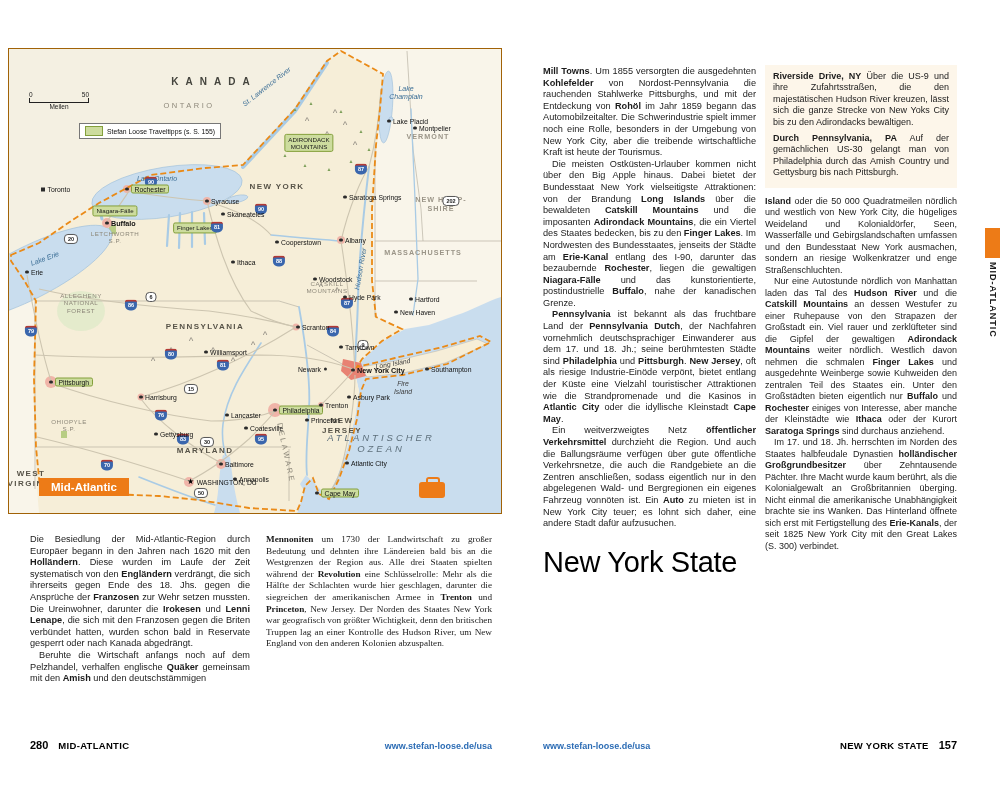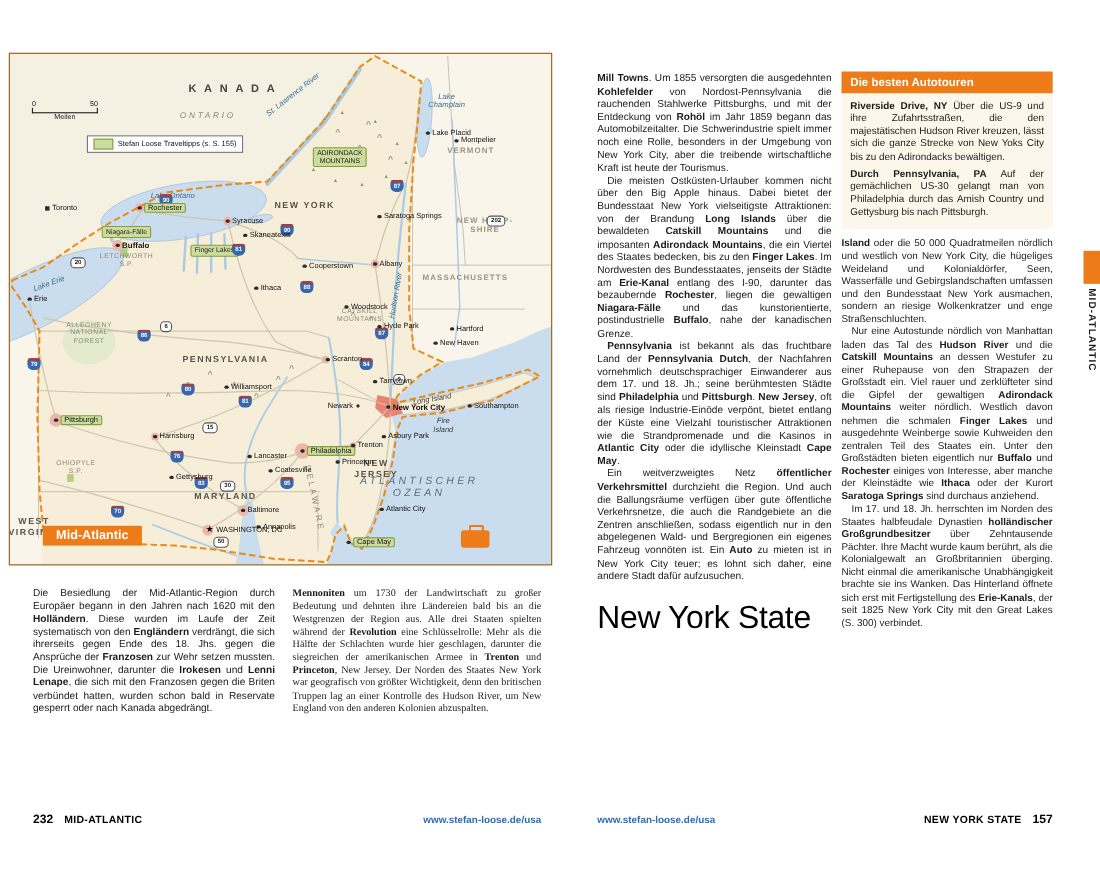--- a/index.html
+++ b/index.html
@@ -150,21 +150,21 @@
         <path d="M180,432 C200,422 224,404 240,390 C254,376 262,368 266,362 C282,358 298,356 312,356 C324,344 336,332 344,322"></path>
         <path d="M18,226 C24,260 32,300 42,332"></path>
         <path d="M346,326 C346,350 340,390 332,420 C328,432 322,442 318,446"></path>
         <path d="M132,350 C148,372 182,398 212,414"></path>
         <path d="M28,388 C70,398 120,412 180,432"></path>
       </g>
       <path d="M2,206 L30,194 L62,172 L90,154 L142,126 L196,119 L234,116 L286,60 L318,12 L332,2 L374,25 L371,60 L367,96 L363,160 L363,232 L367,268 L393,280 L373,292 L353,310 L348,318 L386,309 L430,299 L471,287 L482,293 L438,315 L394,326 L357,330 L352,342 L348,370 L340,402 L330,430 L320,450 L310,445 L304,429 L296,437 L292,453 L288,462 L240,459 L190,451 L150,447 L100,445 L60,443 L31,439 L27,398 L25,330 L27,252 L15,231 L2,212 Z" fill="none" stroke="#ea8a17" stroke-width="1.8" stroke-dasharray="6 3"></path>
     </svg>
     <div class="map-overlay" id="map-overlay">
         <div class="lbl country" style="left: 205px; top: 33px;">KANADA</div>
-        <div class="lbl province" style="left: 180px; top: 56px; font-style: italic;">ONTARIO</div>
+        <div class="lbl province" style="left: 180px; top: 56px;">ONTARIO</div>
         <div class="lbl water" style="left: 258px; top: 38px; transform: translate(-50%, -50%) rotate(-38deg);">St. Lawrence River</div>
         <div class="lbl state-out" style="left: 419px; top: 88px;">VERMONT</div>
         <div class="lbl state-out" style="left: 432px; top: 156px;">NEW HAMP-
 SHIRE</div>
         <div class="lbl state-out" style="left: 414px; top: 204px;">MASSACHUSETTS</div>
         <div class="lbl state" style="left: 268px; top: 138px;">NEW YORK</div>
         <div class="lbl state" style="left: 196px; top: 278px;">PENNSYLVANIA</div>
         <div class="lbl state" style="left: 333px; top: 377px;">NEW
 JERSEY</div>
         <div class="lbl state" style="left: 196px; top: 402px;">MARYLAND</div>
@@ -397,44 +397,44 @@
     <div class="legend">
       <span class="legend-swatch"></span>
       <span class="legend-text">Stefan Loose Traveltipps (s. S. 155)</span>
     </div>
     <div class="map-badge">Mid-Atlantic</div>
     <div class="suitcase"></div>
   </div>
 
   <div class="textcol col-l1">
       <p>Die Besiedlung der Mid-Atlantic-Region durch Europäer begann in den Jahren nach 1620 mit den <b>Holländern</b>. Diese wurden im Laufe der Zeit systematisch von den <b>Engländern</b> verdrängt, die sich ihrerseits gegen Ende des 18. Jhs. gegen die Ansprüche der <b>Franzosen</b> zur Wehr setzen mussten. Die Ureinwohner, darunter die <b>Irokesen</b> und <b>Lenni Lenape</b>, die sich mit den Franzosen gegen die Briten verbündet hatten, wurden schon bald in Reservate gesperrt oder nach Kanada abgedrängt.</p>
+      <p class="indent">Beruhte die Wirtschaft anfangs noch auf dem Pelzhandel, verhalfen englische <b>Quäker</b> gemeinsam mit den <b>Amish</b> und den deutschstämmigen</p>
     </div>
   <div class="textcol col-l2">
       <p><b>Mennoniten</b> um 1730 der Landwirtschaft zu großer Bedeutung und dehnten ihre Ländereien bald bis an die Westgrenzen der Region aus. Alle drei Staaten spielten während der <b>Revolution</b> eine Schlüsselrolle: Mehr als die Hälfte der Schlachten wurde hier geschlagen, darunter die siegreichen der amerikanischen Armee in <b>Trenton</b> und <b>Princeton</b>, New Jersey. Der Norden des Staates New York war geografisch von größter Wichtigkeit, denn den britischen Truppen lag an einer Kontrolle des Hudson River, um New England von den anderen Kolonien abzuspalten.</p>
     </div>
 
   <div class="footer f-left">
-    <span class="f-page">232</span>
+    <span class="f-page">280</span>
     <span class="f-sec">MID-ATLANTIC</span>
     <span class="f-url">www.stefan-loose.de/usa</span>
   </div>
 
   <div class="col-r1">
     <div class="textcol">
         <p><b>Mill Towns</b>. Um 1855 versorgten die ausgedehnten <b>Kohlefelder</b> von Nordost-Pennsylvania die rauchenden Stahlwerke Pittsburghs, und mit der Entdeckung von <b>Rohöl</b> im Jahr 1859 begann das Automobilzeitalter. Die Schwerindustrie spielt immer noch eine Rolle, besonders in der Umgebung von New York City, aber die treibende wirtschaftliche Kraft ist heute der Tourismus.</p>
         <p class="indent">Die meisten Ostküsten-Urlauber kommen nicht über den Big Apple hinaus. Dabei bietet der Bundesstaat New York vielseitigste Attraktionen: von der Brandung <b>Long Islands</b> über die bewaldeten <b>Catskill Mountains</b> und die imposanten <b>Adirondack Mountains</b>, die ein Viertel des Staates bedecken, bis zu den <b>Finger Lakes</b>. Im Nordwesten des Bundesstaates, jenseits der Städte am <b>Erie-Kanal</b> entlang des I-90, darunter das bezaubernde <b>Rochester</b>, liegen die gewaltigen <b>Niagara-Fälle</b> und das kunstorientierte, postindustrielle <b>Buffalo</b>, nahe der kanadischen Grenze.</p>
         <p class="indent"><b>Pennsylvania</b> ist bekannt als das fruchtbare Land der <b>Pennsylvania Dutch</b>, der Nachfahren vornehmlich deutschsprachiger Einwanderer aus dem 17. und 18. Jh.; seine berühmtesten Städte sind <b>Philadelphia</b> und <b>Pittsburgh</b>. <b>New Jersey</b>, oft als riesige Industrie-Einöde verpönt, bietet entlang der Küste eine Vielzahl touristischer Attraktionen wie die Strandpromenade und die Kasinos in <b>Atlantic City</b> oder die idyllische Kleinstadt <b>Cape May</b>.</p>
         <p class="indent">Ein weitverzweigtes Netz <b>öffentlicher Verkehrsmittel</b> durchzieht die Region. Und auch die Ballungsräume verfügen über gute öffentliche Verkehrsnetze, die auch die Randgebiete an die Zentren anschließen, sodass eigentlich nur in den abgelegenen Wald- und Bergregionen ein eigenes Fahrzeug vonnöten ist. Ein <b>Auto</b> zu mieten ist in New York City teuer; es lohnt sich daher, eine andere Stadt dafür aufzusuchen.</p>
       </div>
     <h1 class="nys">New York State</h1>
   </div>
 
   <div class="col-r2">
     <div class="tourbox">
-      <div class="tourbox-head">Die besten Autotouren</div>
       <div class="tourbox-body">
           <p><b>Riverside Drive, NY</b> Über die US-9 und ihre Zufahrtsstraßen, die den majestätischen Hudson River kreuzen, lässt sich die ganze Strecke von New Yoks City bis zu den Adirondacks bewältigen.</p>
           <p><b>Durch Pennsylvania, PA</b> Auf der gemächlichen US-30 gelangt man von Philadelphia durch das Amish Country und Gettysburg bis nach Pittsburgh.</p>
         </div>
     </div>
     <div class="textcol">
         <p><b>Island</b> oder die 50 000 Quadratmeilen nördlich und westlich von New York City, die hügeliges Weideland und Kolonialdörfer, Seen, Wasserfälle und Gebirgslandschaften umfassen und den Bundesstaat New York ausmachen, sondern an riesige Wolkenkratzer und enge Straßenschluchten.</p>
         <p class="indent">Nur eine Autostunde nördlich von Manhattan laden das Tal des <b>Hudson River</b> und die <b>Catskill Mountains</b> an dessen Westufer zu einer Ruhepause von den Strapazen der Großstadt ein. Viel rauer und zerklüfteter sind die Gipfel der gewaltigen <b>Adirondack Mountains</b> weiter nördlich. Westlich davon nehmen die schmalen <b>Finger Lakes</b> und ausgedehnte Weinberge sowie Kuhweiden den zentralen Teil des Staates ein. Unter den Großstädten bieten eigentlich nur <b>Buffalo</b> und <b>Rochester</b> einiges von Interesse, aber manche der Kleinstädte wie <b>Ithaca</b> oder der Kurort <b>Saratoga Springs</b> sind durchaus anziehend.</p>
         <p class="indent">Im 17. und 18. Jh. herrschten im Norden des Staates halbfeudale Dynastien <b>holländischer Großgrundbesitzer</b> über Zehntausende Pächter. Ihre Macht wurde kaum berührt, als die Kolonialgewalt an Großbritannien überging. Nicht einmal die amerikanische Unabhängigkeit brachte sie ins Wanken. Das Hinterland öffnete sich erst mit Fertigstellung des <b>Erie-Kanals</b>, der seit 1825 New York City mit den Great Lakes (S. 300) verbindet.</p>
       </div>

